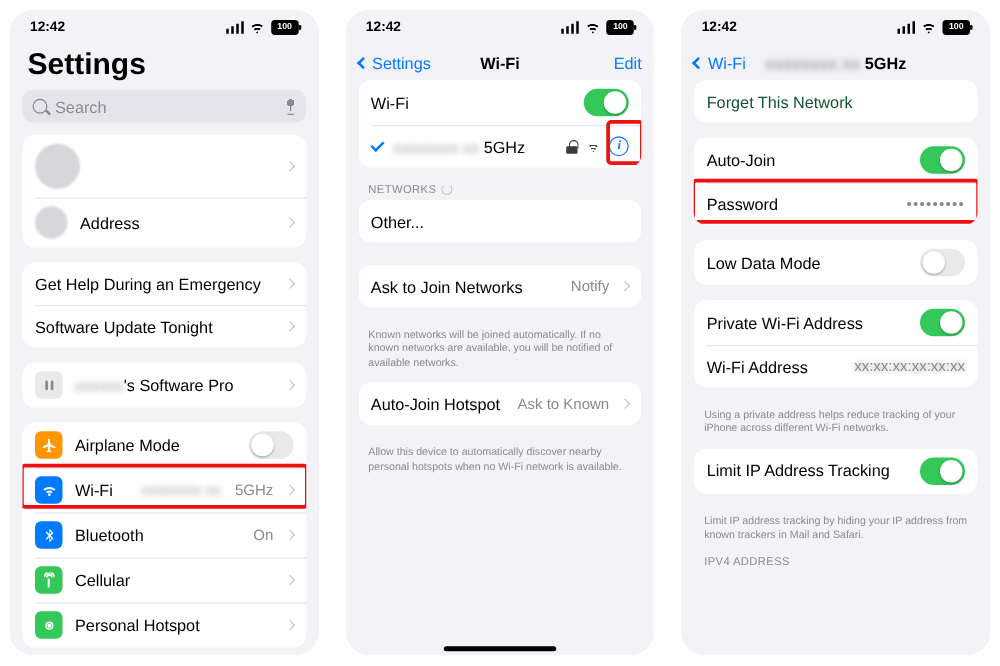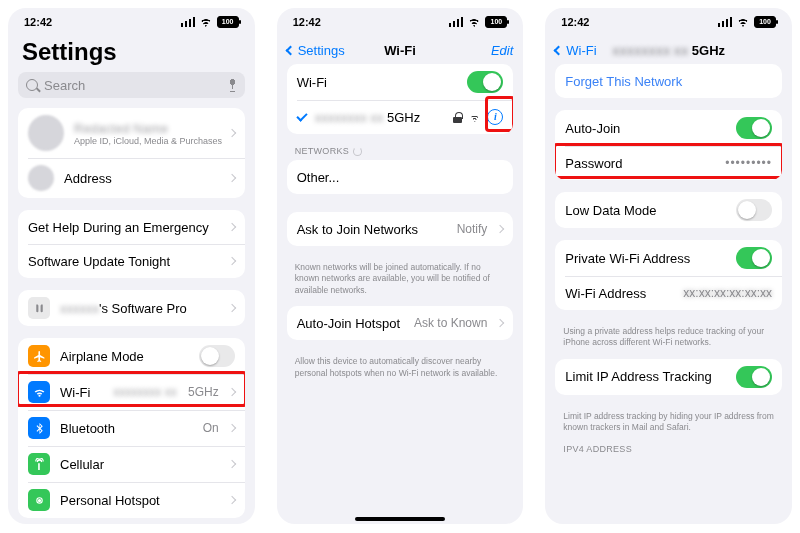--- a/index.html
+++ b/index.html
@@ -19,21 +19,21 @@
     radial-gradient(circle at 50% 100%, #000 1.5px, transparent 2px),
     radial-gradient(circle at 50% 100%, transparent 3px, #000 3.5px, #000 4.5px, transparent 5px),
     radial-gradient(circle at 50% 100%, transparent 6px, #000 6.5px, #000 7.5px, transparent 8px);
     clip-path: polygon(0 0,100% 0,50% 100%); }
   .batt { width: 22px; height: 12px; border: 1px solid #000; border-radius: 3px; position: relative; background:#000; color:#fff; font-size:7px; line-height:10px; text-align:center; font-weight:700;}
   .batt::after { content:""; position:absolute; right:-3px; top:3px; width:2px; height:4px; background:#000; border-radius:1px;}
   .navbar { height: 28px; display: flex; align-items: center; justify-content: space-between; padding: 0 10px; font-size: 13px; }
   .nav-back { color:#007aff; display:flex; align-items:center; gap:2px;}
   .nav-back .chev { width:7px;height:7px;border-left:2px solid #007aff;border-bottom:2px solid #007aff; transform:rotate(45deg); margin-right:2px;}
   .nav-title { color:#000; font-weight:600; position:absolute; left:0; right:0; text-align:center; pointer-events:none;}
-  .nav-edit { color:#007aff;font-style:italic; }
+  .nav-edit { color:#007aff; }
   .scroll { position:absolute; top:56px; bottom:0; left:0; right:0; overflow:hidden; }
   .big-title { font-size:24px; font-weight:700; padding:2px 14px 6px; color:#000;}
   .search { margin:0 10px 10px; background:#e4e4ea; border-radius:8px; height:26px; display:flex; align-items:center; padding:0 8px; color:#8a8a8e; font-size:13px; gap:6px;}
   .search .mag { width:12px;height:12px;border:1.5px solid #8a8a8e;border-radius:50%; position:relative;}
   .search .mag::after{content:"";position:absolute;width:5px;height:1.5px;background:#8a8a8e; transform:rotate(45deg); left:9px; top:9px;}
   .search .mic { margin-left:auto; width:9px;height:14px; background:
      radial-gradient(circle at 50% 30%, #8a8a8e 3px, transparent 3px),
      linear-gradient(#8a8a8e,#8a8a8e) 50% 70%/1px 5px no-repeat,
      linear-gradient(#8a8a8e,#8a8a8e) 50% 100%/5px 1px no-repeat;}
   .group { margin:0 10px 12px; background:#fff; border-radius:10px; overflow:hidden; }
@@ -62,21 +62,21 @@
   .info-circ{width:16px;height:16px;border:1.5px solid #007aff;border-radius:50%;color:#007aff;font-size:10px;font-weight:600;font-style:italic;font-family:Georgia,serif; display:flex;align-items:center;justify-content:center; line-height:1;}
   .wifi-sm{width:13px;height:10px;position:relative;margin:0 2px;}
   .wifi-sm::before{content:"";position:absolute;inset:0;background:
     radial-gradient(circle at 50% 100%, #3a3a3c 1.2px, transparent 1.4px),
     radial-gradient(circle at 50% 100%, transparent 2.5px,#3a3a3c 2.8px,#3a3a3c 3.6px,transparent 3.9px),
     radial-gradient(circle at 50% 100%, transparent 5px,#3a3a3c 5.3px,#3a3a3c 6.1px,transparent 6.4px);
     clip-path:polygon(0 0,100% 0,50% 100%);}
   .redbox{position:absolute;border:3px solid #e11;border-radius:4px;pointer-events:none;}
   .homebar{position:absolute;bottom:3px;left:50%;transform:translateX(-50%);width:90px;height:4px;background:#000;border-radius:3px;}
   .spinner{width:9px;height:9px;border:1.3px solid #c7c7cc;border-top-color:transparent;border-radius:50%;}
-  .blue-link{color:#3b82f6;}
+  .blue-link{color:#14532d;}
   .dots{letter-spacing:1px;}
   .scroll.shift-up { top:28px; }
 </style>
 </head>
 <body>
 
 <div class="row3">
 
 <div class="phone">
   <div class="statusbar">
@@ -91,24 +91,20 @@
     <div class="big-title">Settings</div>
     <div class="search">
       <span class="mag"></span>
       <span>Search</span>
       <span class="mic"></span>
     </div>
 
     <div class="group">
       <div class="cell">
         <span class="avatar"></span>
-        <span class="stack">
-          <span class="blur">Redacted Name</span>
-          <span class="subtxt">Apple ID, iCloud, Media &amp; Purchases</span>
-        </span>
         <span class="val">
               <span class="chevr"></span>
             </span>
       </div>
       <div class="cell">
         <span class="avatar sm"></span>
         <span class="lbl">Address</span>
         <span class="val">
               <span class="chevr"></span>
             </span>

